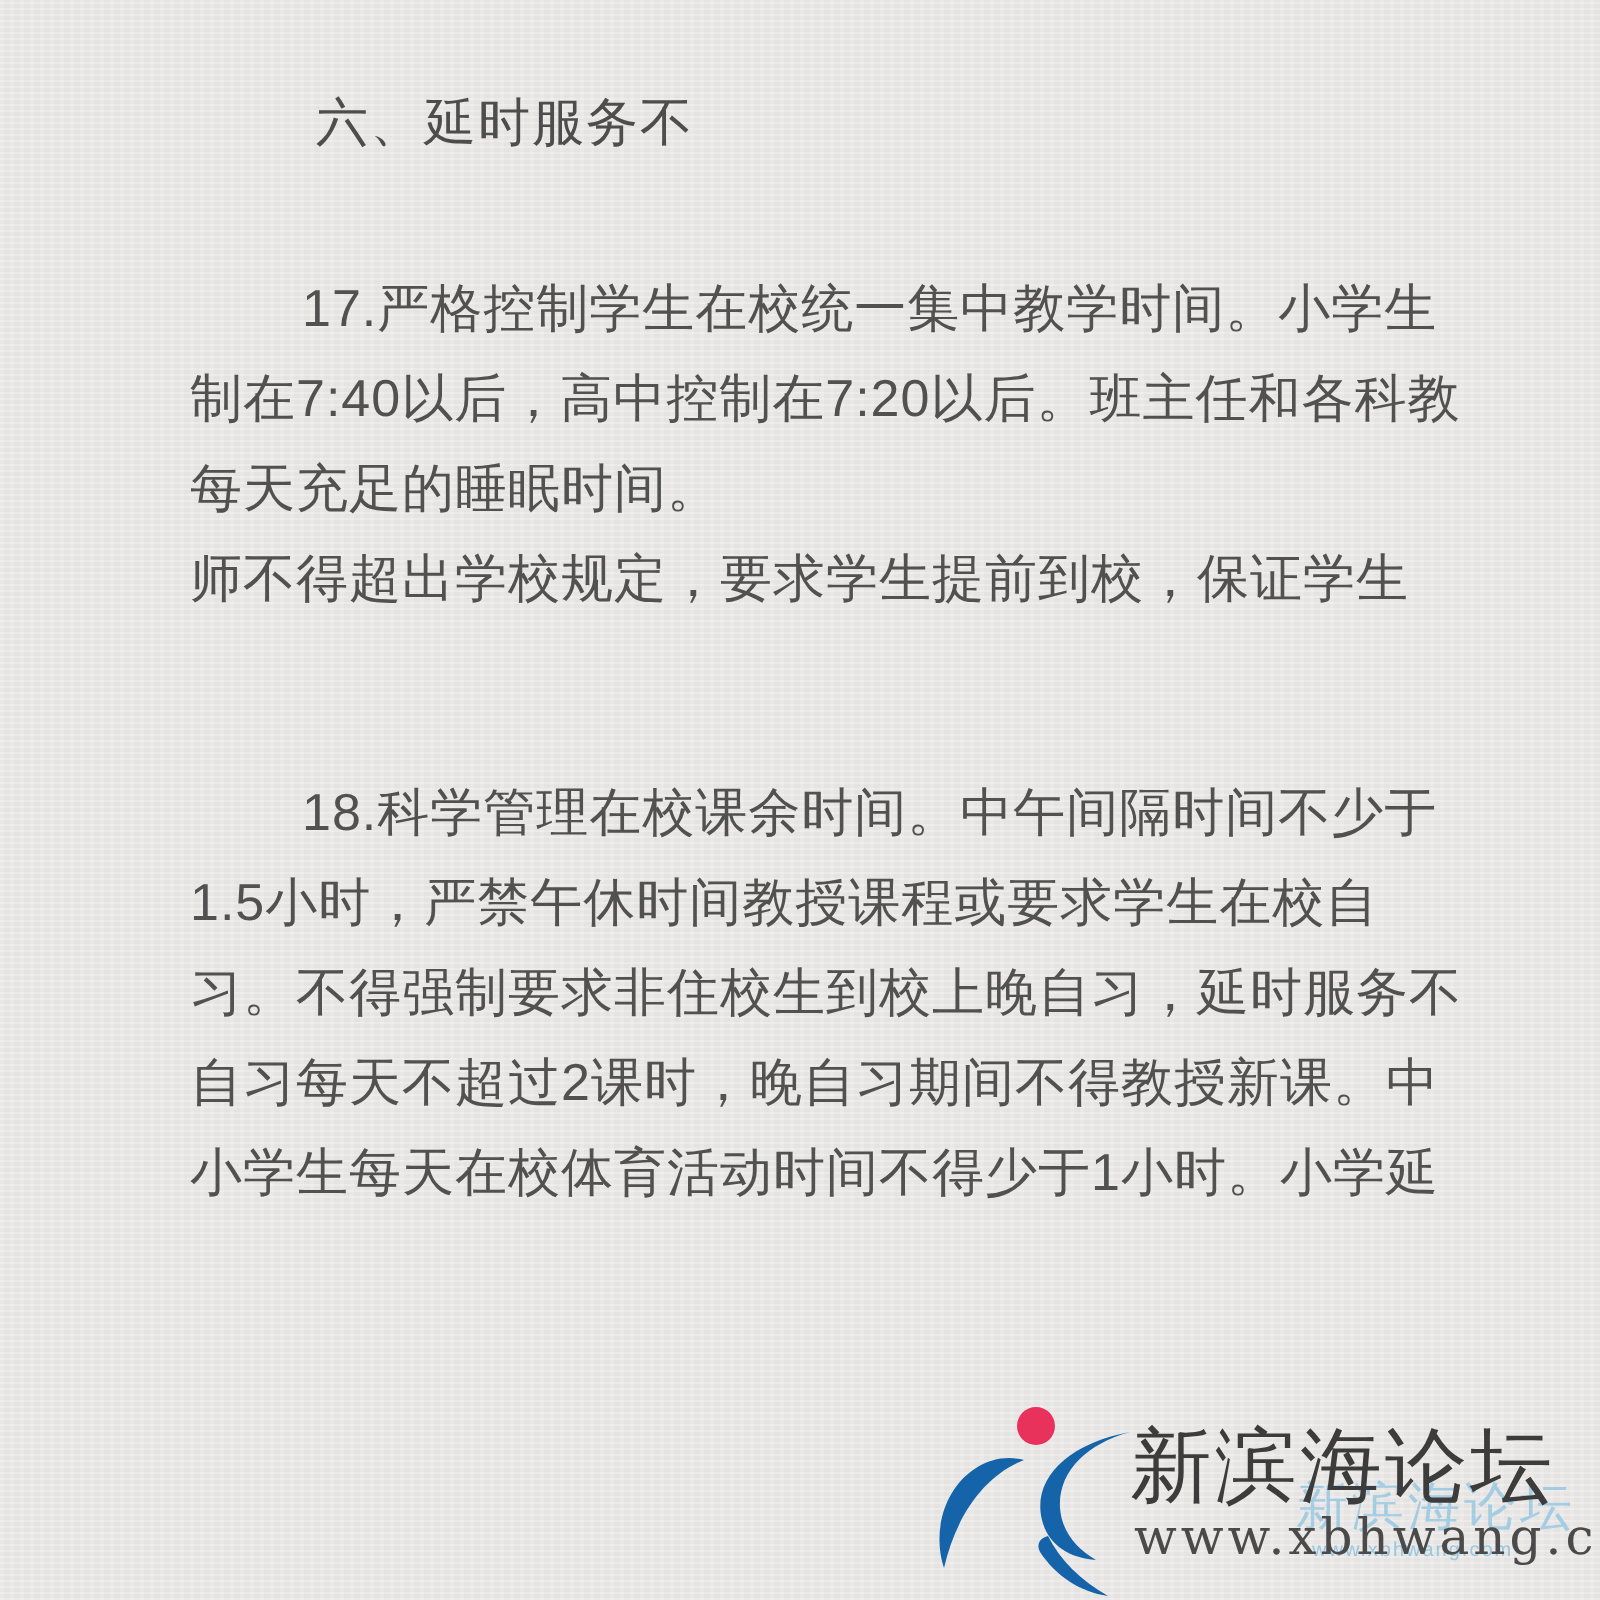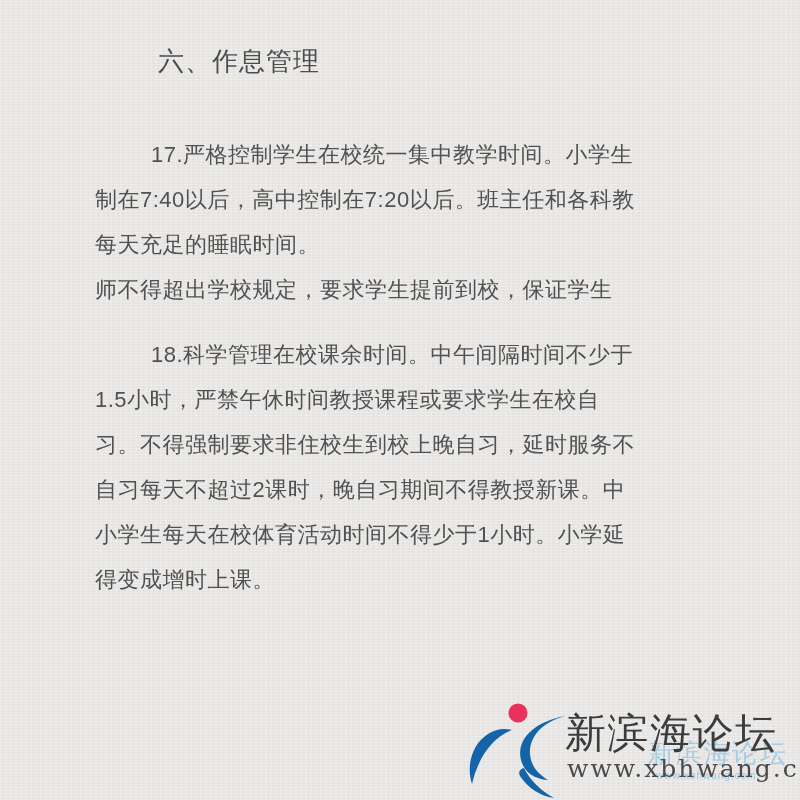--- a/index.html
+++ b/index.html
@@ -27,26 +27,26 @@
     letter-spacing: 1px;
     color: #4d4d4d;
     white-space: nowrap;
   }
 
   .doc-body {
     position: absolute;
     left: 95px;
     top: 132px;
     width: 625px;
-    font-size: 22px;
+    font-size: 26px;
     line-height: 45px;
     color: #515151;
   }
   .para { margin: 0; }
-  .para + .para { margin-top: 20px; }
+  .para + .para { margin-top: 72px; }
   .line {
     white-space: nowrap;
     letter-spacing: 0.5px;
   }
   .line.first { text-indent: 56px; }
 
   
   .ghost-text {
     position: absolute;
     left: 648px;
@@ -99,36 +99,35 @@
     font-size: 25px;
     letter-spacing: 2px;
     font-family: "DejaVu Serif", serif;
     color: #4a4a4a;
     white-space: nowrap;
   }
 </style>
 </head>
 <body>
 
-<div class="heading">六、作息管理</div>
+<div class="heading">六、延时服务不</div>
 
 <div class="doc-body" id="doc-body">
     <div class="para">
       <div class="line first">17.严格控制学生在校统一集中教学时间。小学生</div>
       <div class="line">制在7:40以后，高中控制在7:20以后。班主任和各科教</div>
       <div class="line">每天充足的睡眠时间。</div>
       <div class="line">师不得超出学校规定，要求学生提前到校，保证学生</div>
     </div>
     <div class="para">
       <div class="line first">18.科学管理在校课余时间。中午间隔时间不少于</div>
       <div class="line">1.5小时，严禁午休时间教授课程或要求学生在校自</div>
       <div class="line">习。不得强制要求非住校生到校上晚自习，延时服务不</div>
       <div class="line">自习每天不超过2课时，晚自习期间不得教授新课。中</div>
       <div class="line">小学生每天在校体育活动时间不得少于1小时。小学延</div>
-      <div class="line">得变成增时上课。</div>
     </div>
   </div>
 
 <div class="ghost-text">新滨海论坛</div>
 
 <div class="ghost-url">www.xbhwang.com</div>
 
 <div class="logo">
   <svg class="logo-icon" viewBox="0 0 120 110" xmlns="http://www.w3.org/2000/svg">
     <circle cx="50" cy="17" r="9.5" fill="#e8315b"></circle>

